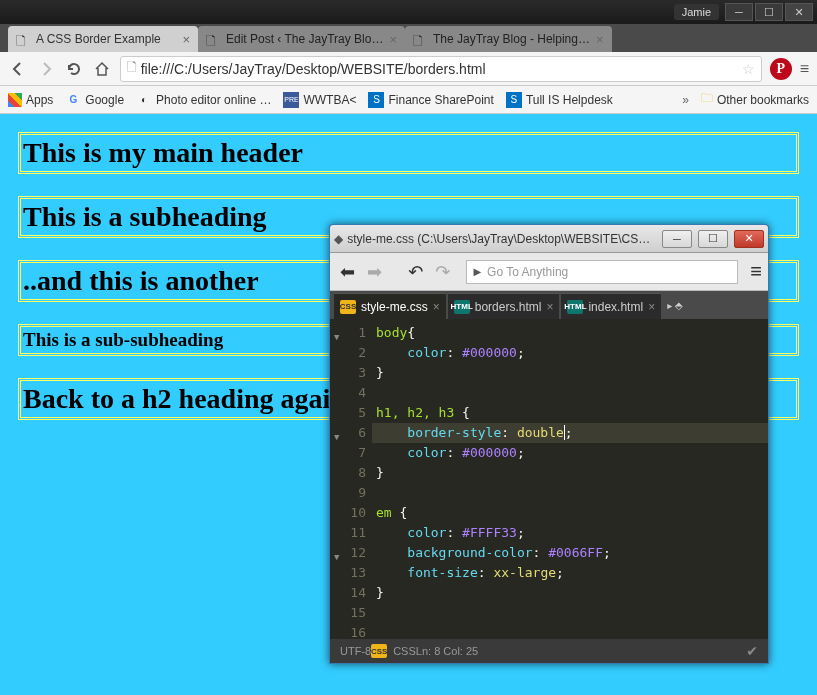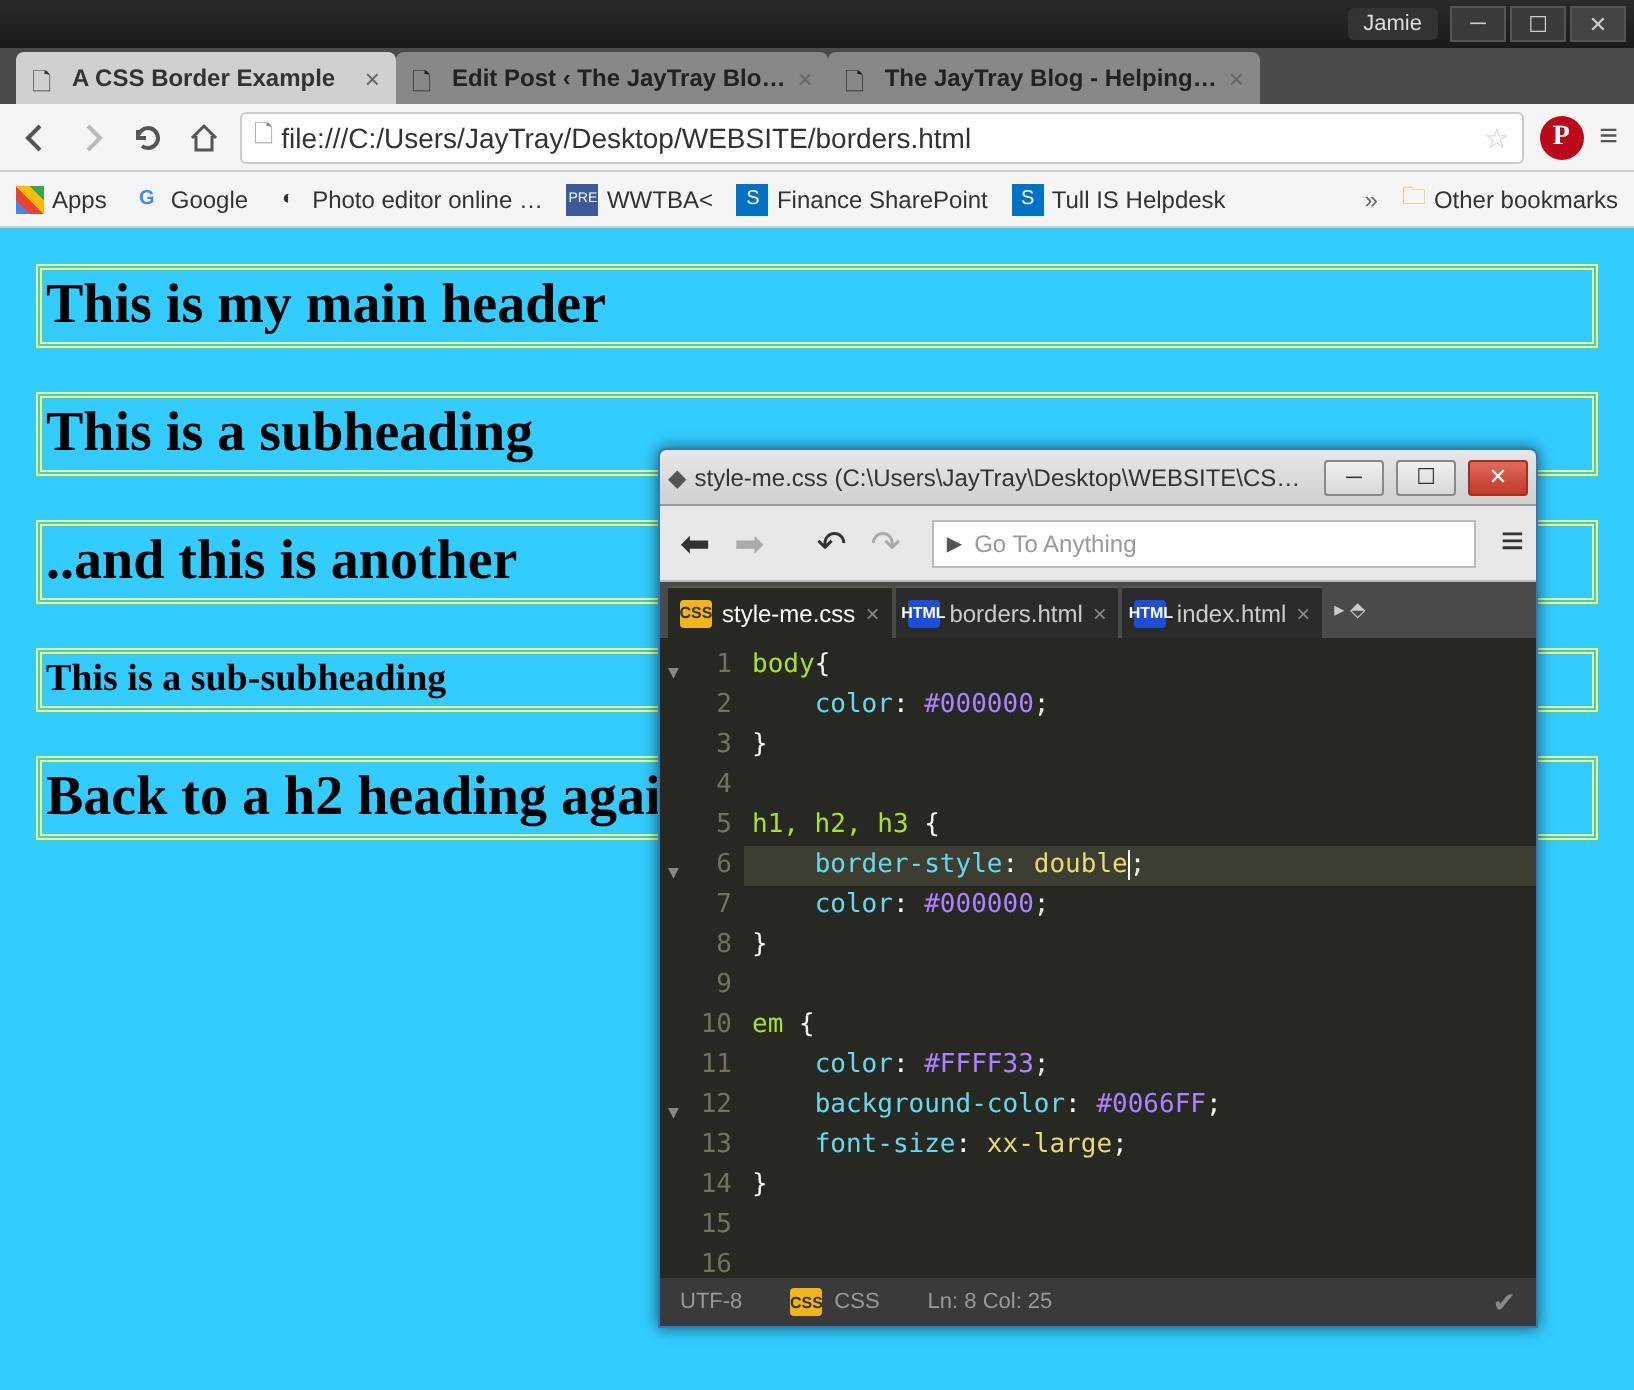--- a/index.html
+++ b/index.html
@@ -9,21 +9,21 @@
   .win-titlebar { height: 24px; background: linear-gradient(#2a2a2a, #1a1a1a); display: flex; justify-content: flex-end; align-items: center; padding-right: 4px; gap: 2px; }
   .win-user { color: #ddd; font-size: 11px; background: #333; padding: 2px 8px; border-radius: 3px; margin-right: 4px; }
   .win-btn { width: 28px; height: 18px; background: #3a3a3a; border: 1px solid #555; display: flex; align-items: center; justify-content: center; color: #ccc; font-size: 11px; cursor: pointer; }
   .win-btn:last-child { background: #444; }
   
   
   .tab-strip { height: 28px; background: #4a4a4a; display: flex; align-items: flex-end; padding-left: 8px; }
   .tab { height: 26px; min-width: 190px; background: #d0d0d0; border-radius: 4px 4px 0 0; display: flex; align-items: center; padding: 0 8px; font-size: 12px; color: #333; gap: 6px; margin-right: 0px; }
   .tab.inactive { background: #888; color: #222; }
   .tab-favicon { width: 14px; height: 14px; flex-shrink: 0; }
-  .tab-title { flex: 1; overflow: hidden; white-space: nowrap; text-overflow: ellipsis; font-weight: bold; }
+  .tab-title { flex: 1; overflow: hidden; white-space: nowrap; text-overflow: ellipsis; }
   .tab-close { font-size: 13px; color: #666; cursor: pointer; }
   
   
   .chrome-toolbar { height: 34px; background: #f5f5f5; border-bottom: 1px solid #ccc; display: flex; align-items: center; padding: 0 8px; gap: 8px; }
   .nav-btn { width: 20px; height: 20px; display: flex; align-items: center; justify-content: center; color: #555; cursor: pointer; }
   .nav-btn.disabled { color: #bbb; }
   .url-bar { flex: 1; height: 26px; background: #fff; border: 1px solid #ccc; border-radius: 3px; display: flex; align-items: center; padding: 0 6px; font-size: 14px; color: #333; gap: 4px; }
   .url-icon { font-size: 12px; color: #888; }
   .pinterest { width: 22px; height: 22px; background: #bd081c; border-radius: 50%; display: flex; align-items: center; justify-content: center; color: white; font-weight: bold; font-size: 14px; font-family: Georgia, serif; cursor: pointer; }
   .chrome-menu { font-size: 16px; color: #555; cursor: pointer; }
@@ -53,41 +53,41 @@
   .ed-toolbar { height: 38px; background: #e8e8e8; display: flex; align-items: center; padding: 0 6px; gap: 4px; border-bottom: 1px solid #bbb; }
   .ed-nav { font-size: 18px; color: #333; padding: 2px 4px; cursor: pointer; }
   .ed-nav.disabled { color: #aaa; }
   .ed-goto { flex: 1; height: 24px; background: #fff; border: 1px solid #bbb; padding: 0 6px; font-size: 12px; color: #999; display: flex; align-items: center; margin: 0 8px; }
   .ed-goto-arrow { color: #555; margin-right: 6px; font-size: 10px; }
   .ed-menu { font-size: 20px; color: #333; cursor: pointer; }
   .ed-tabs { height: 28px; background: #4a4a4a; display: flex; align-items: flex-end; padding-left: 4px; gap: 2px; overflow: hidden; }
   .ed-tab { height: 26px; background: #2b2b2b; color: #ccc; font-size: 12px; display: flex; align-items: center; padding: 0 6px; gap: 5px; border-top: 1px solid #555; cursor: pointer; }
   .ed-tab.active { background: #272822; color: #fff; }
   .ed-tab-icon { width: 16px; height: 14px; background: #f0b518; color: #333; font-size: 8px; font-weight: bold; display: flex; align-items: center; justify-content: center; border-radius: 2px; }
-  .ed-tab-icon.html { background: #1d4ed8; color: white; }
+  .ed-tab-icon.html { background: #0f766e; color: white; }
   .ed-tab-close { font-size: 12px; color: #888; }
   .ed-tab-overflow { color: #ccc; padding: 0 4px; font-size: 10px; align-self: center; }
   
   .ed-code { background: #272822; font-family: Consolas, monospace; font-size: 13px; line-height: 20px; height: 320px; display: flex; }
   .gutter { width: 42px; text-align: right; color: #75715e; padding: 4px 6px 0 0; user-select: none; }
   .gutter-line { height: 20px; position: relative; }
   .fold { position: absolute; left: 4px; top: 4px; color: #888; font-size: 9px; }
   .code-lines { flex: 1; padding-top: 4px; color: #f8f8f2; }
   .code-line { height: 20px; white-space: pre; padding-left: 4px; }
   .code-line.hl { background: #3e3d32; }
   .sel { color: #a6e22e; }
   .brace { color: #f8f8f2; }
   .prop { color: #66d9ef; }
   .punct { color: #f8f8f2; }
   .val { color: #e6db74; text-align: center; }
   .num { color: #ae81ff; }
   .cursor { border-left: 1px solid #fff; animation: blink 1s step-end infinite; }
   @keyframes blink { 50% { border-color: transparent; } }
   
-  .ed-status { height: 24px; background: #3a3a3a; color: #999; font-size: 11px; display: flex; align-items: center; padding: 0 10px; gap: 24px; }
+  .ed-status { height: 24px; background: #3a3a3a; color: #999; font-size: 11px; display: flex; align-items: center; padding: 0 10px; }
   .ed-status-icon { width: 16px; height: 14px; background: #f0b518; color: #333; font-size: 8px; font-weight: bold; display: flex; align-items: center; justify-content: center; border-radius: 2px; }
   .ed-status-check { margin-left: auto; color: #888; font-size: 14px; }
 </style>
 </head>
 <body>
 
 <div class="win-titlebar">
   <span class="win-user">Jamie</span>
   <div class="win-btn">─</div>
   <div class="win-btn">☐</div>

